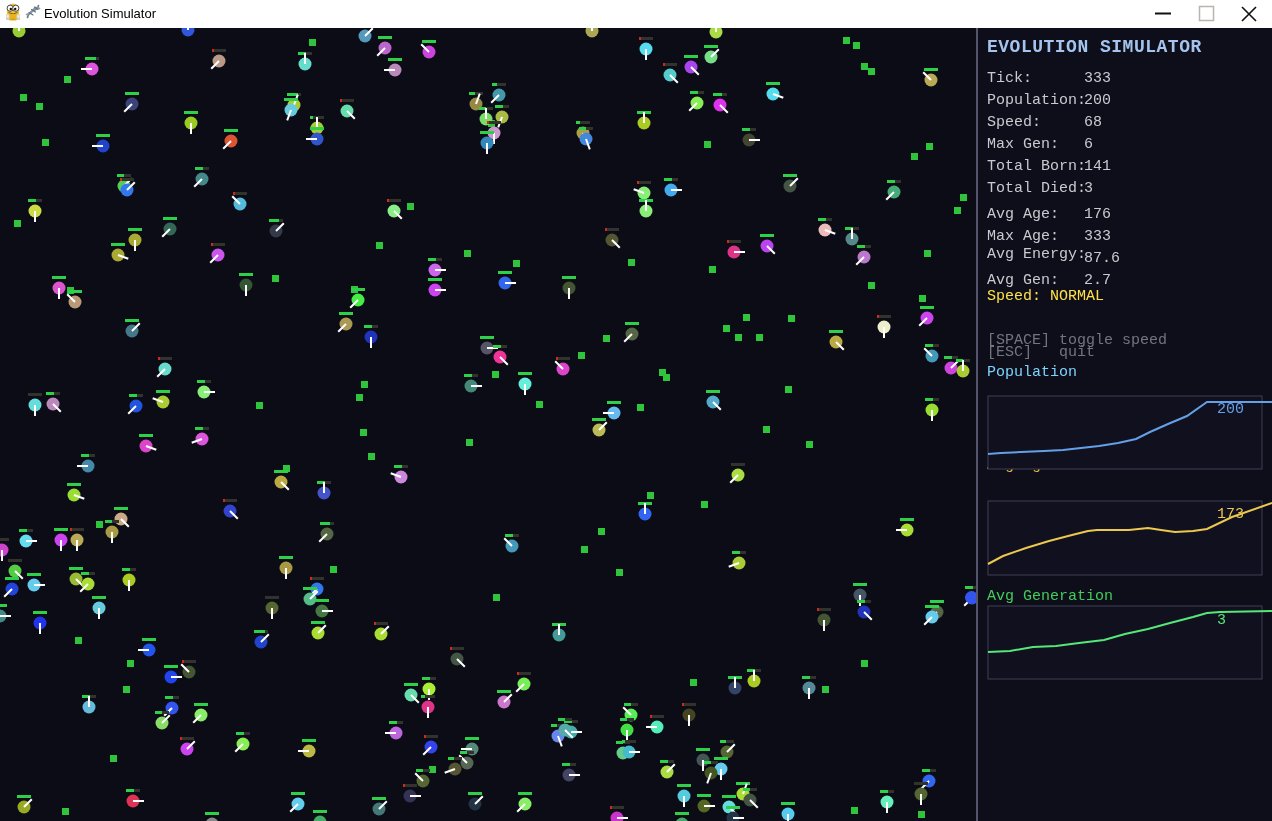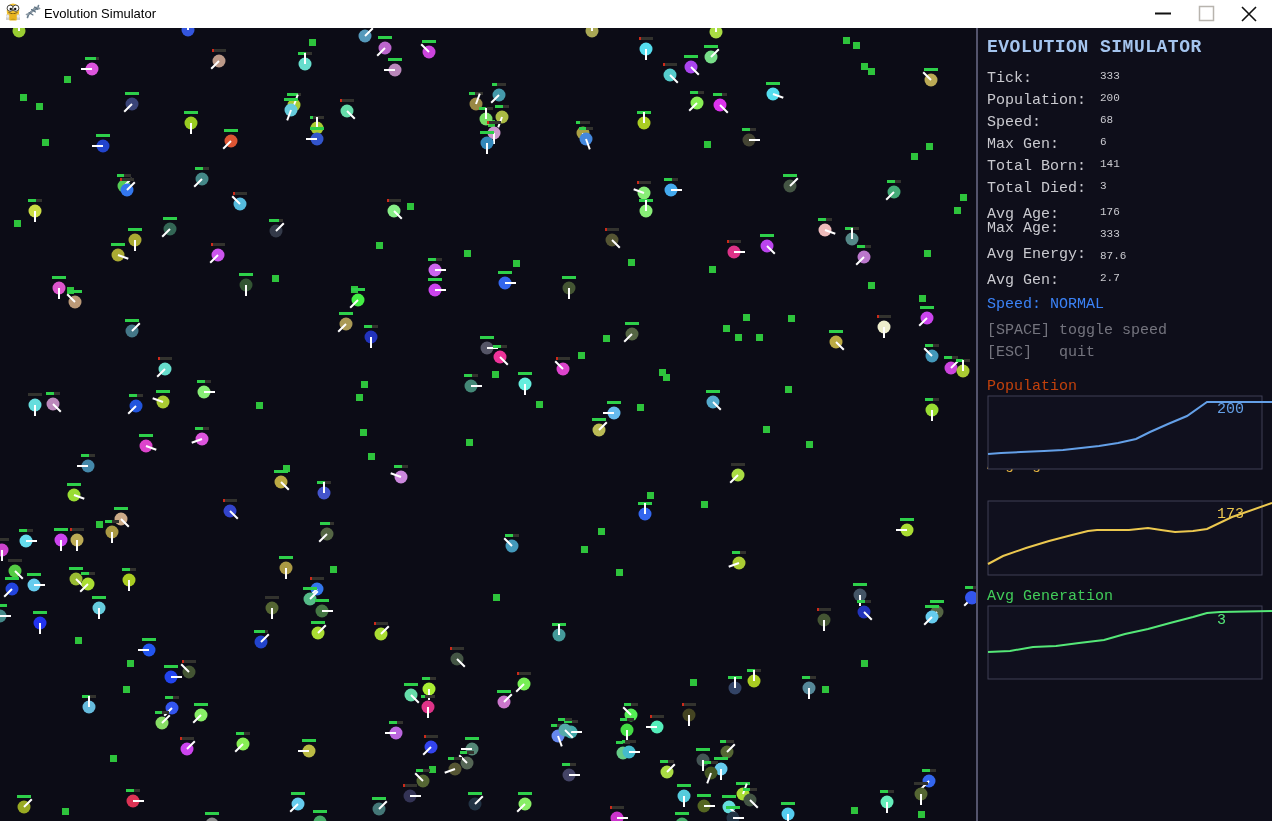--- a/index.html
+++ b/index.html
@@ -2,21 +2,21 @@
 <html><head><meta charset="utf-8"><style>
 *{margin:0;padding:0;box-sizing:border-box}
 html,body{width:1272px;height:821px;overflow:hidden;background:#0c0c16}
 #titlebar{position:absolute;left:0;top:0;width:1272px;height:28px;background:#ffffff;font-family:"Liberation Sans",sans-serif}
 #tbtext{position:absolute;left:44px;top:6px;font-size:13px;color:#000}
 #simwrap{position:absolute;left:0;top:28px;width:978px;height:793px;background:#0c0c16}
 #sep{position:absolute;left:976px;top:28px;width:2px;height:793px;background:#54546c;z-index:5}
 #panel{position:absolute;left:978px;top:28px;width:294px;height:793px;background:#0e0e1a;font-family:"Liberation Mono",monospace}
 #charts{position:absolute;left:0;top:0}
 .row{position:absolute;left:9px;font-size:15px;color:#c9c9cf;white-space:pre}
-.val{position:absolute;left:122px;font-size:11px;color:#c9c9cf}
+.val{position:absolute;left:106px;font-size:15px;color:#c9c9cf}
 </style></head>
 <body>
 <div id="titlebar">
 <svg width="1272" height="28" style="position:absolute;left:0;top:0">
 
   <g>
     <path d="M7 20 L7 14 Q6 8 9 5 Q13 2 17 5 Q20 8 19 14 L19 20 Z" fill="#f2c12e"></path>
     <circle cx="10.2" cy="8.2" r="3.1" fill="#fff" stroke="#333" stroke-width="0.9"></circle>
     <circle cx="15.8" cy="8.2" r="3.1" fill="#fff" stroke="#333" stroke-width="0.9"></circle>
     <circle cx="10.8" cy="9" r="1.2" fill="#111"></circle>
@@ -915,30 +915,30 @@
 <div class="row" style="top:86px">Speed:</div>
     <div class="val" style="top:86px">68</div>
 <div class="row" style="top:108px">Max Gen:</div>
     <div class="val" style="top:108px">6</div>
 <div class="row" style="top:130px">Total Born:</div>
     <div class="val" style="top:130px">141</div>
 <div class="row" style="top:152px">Total Died:</div>
     <div class="val" style="top:152px">3</div>
 <div class="row" style="top:178px">Avg Age:</div>
     <div class="val" style="top:178px">176</div>
-<div class="row" style="top:192px">Max Age:</div>
+<div class="row" style="top:200px">Max Age:</div>
     <div class="val" style="top:200px">333</div>
 <div class="row" style="top:218px">Avg Energy:</div>
     <div class="val" style="top:222px">87.6</div>
 <div class="row" style="top:244px">Avg Gen:</div>
     <div class="val" style="top:244px">2.7</div>
-<div class="row" style="top:268px;color:#3b82f6">Speed: NORMAL</div>
-<div class="row" style="top:294px;color:#74747e">[SPACE] toggle speed</div>
+<div class="row" style="top:260px;color:#fde047">Speed: NORMAL</div>
+<div class="row" style="top:304px;color:#74747e">[SPACE] toggle speed</div>
 <div class="row" style="top:316px;color:#74747e">[ESC]   quit</div>
-<div class="row" style="top:350px;color:#c2410c">Population</div>
+<div class="row" style="top:336px;color:#7dd3fc">Population</div>
 <div class="row" style="top:429px;color:#e0b040">Avg Age</div>
 <div class="row" style="top:560px;color:#42cd5a">Avg Generation</div>
 <svg id="charts" width="294" height="793" viewBox="0 0 294 793">
 <rect x="10" y="368" width="274" height="73" fill="#10101e" stroke="#3f3f55" stroke-width="1"></rect>
 <rect x="10" y="473" width="274" height="74" fill="#10101e" stroke="#3f3f55" stroke-width="1"></rect>
 <rect x="10" y="578" width="274" height="73" fill="#10101e" stroke="#3f3f55" stroke-width="1"></rect>
 <polyline points="10,426 23,425 43,424 66,423 85,422 103,420 121,418 140,415 158,411 172,404 190,396 209,388 229,374 294,374" fill="none" stroke="#64a0e8" stroke-width="2"></polyline>
 <polyline points="10,536 25,528 48,520 71,513 94,507 110,503 119,502 151,502 170,500 183,502 197,504 215,503 229,501 254,489 294,475" fill="none" stroke="#ecc84f" stroke-width="2"></polyline>
 <polyline points="10,624 32,623 55,619 78,618 101,615 126,612 147,606 170,601 192,595 215,589 229,585 242,584 294,583" fill="none" stroke="#55e878" stroke-width="2"></polyline>
 <text x="239" y="385" fill="#64a0e8" font-family="Liberation Mono, monospace" font-size="15">200</text>

